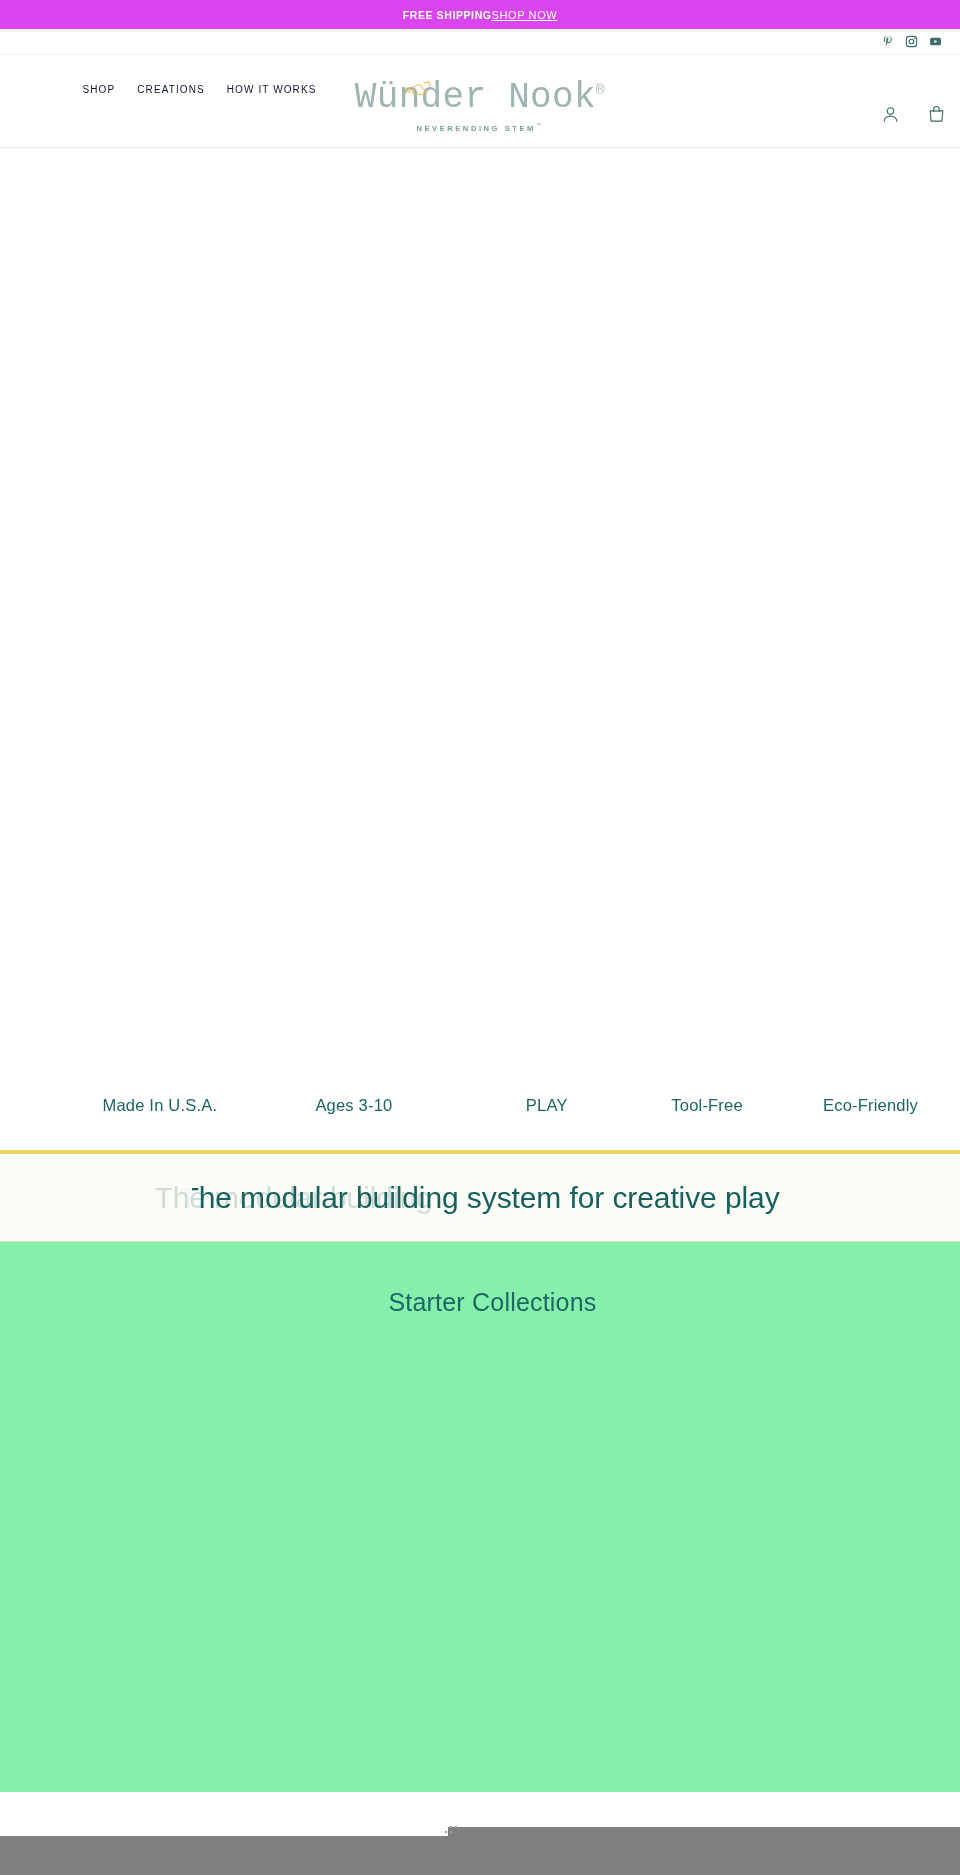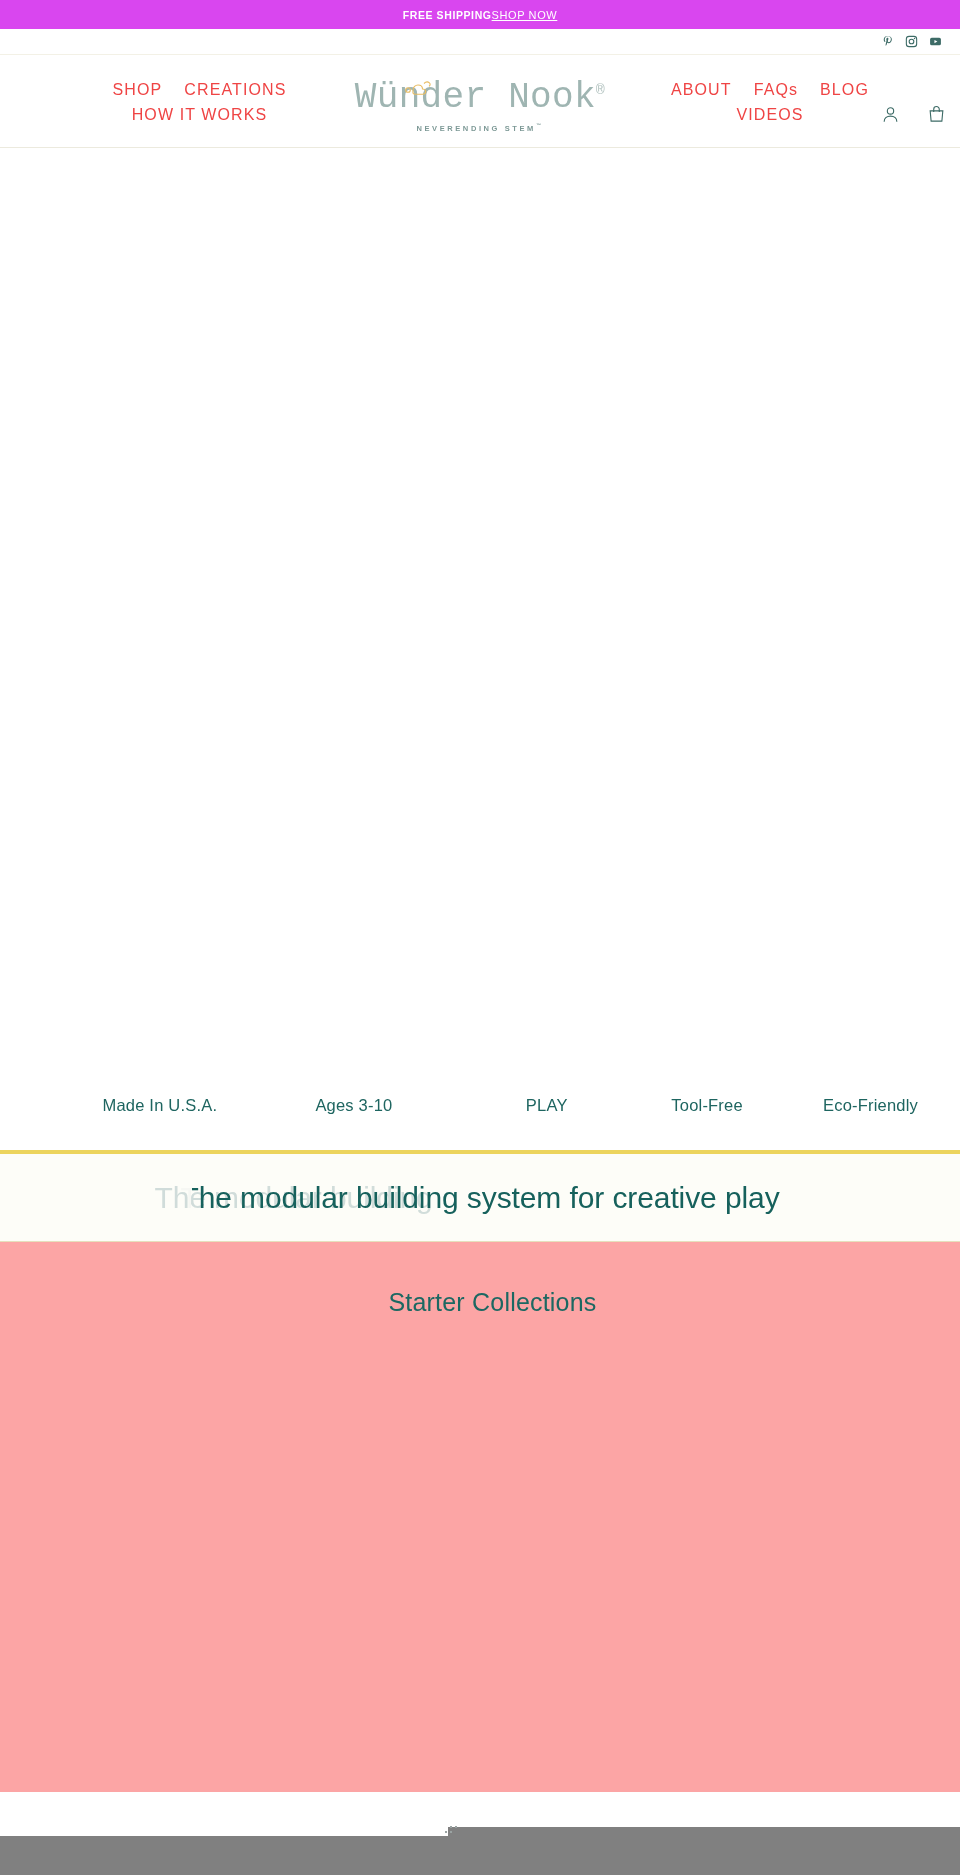--- a/index.html
+++ b/index.html
@@ -91,22 +91,22 @@
   }
   .nav-row {
     display: flex;
     flex-wrap: wrap;
     justify-content: center;
     align-items: baseline;
     gap: 0;
     line-height: 25px;
   }
   .nav-item {
-    color: #ef4444;
-    font-size: 16px;
+    color: #0f172a;
+    font-size: 10px;
     letter-spacing: 1.1px;
     font-weight: 400;
     padding: 0 11px;
     cursor: pointer;
     white-space: nowrap;
     font-family: "Liberation Sans", sans-serif;
   }
 
   
   .logo-block {
@@ -239,21 +239,21 @@
     clip-path: polygon(20% 0, 100% 0, 100% 100%, 20% 100%);
   }
   .headline.faded-lead {
     color: #f6f7f3;
     clip-path: polygon(0 0, 21% 0, 21% 100%, 0 100%);
   }
 
   
   .collections {
     position: relative;
-    background: #fca5a5;
+    background: #86efac;
     padding-top: 46px;
     height: 550px;
   }
   .collections-title {
     text-align: center;
     color: #1c6862;
     font-size: 25px;
     letter-spacing: 0.2px;
     font-family: "Liberation Sans", sans-serif;
     font-weight: 400;
@@ -354,28 +354,20 @@
             <path d="M22 5.5c1.6-1.6 4-1.8 5.4-.6 1.1 1 .9 2.6-.4 3.3"></path>
           </svg>
         </span>
         <span>Wünder Nook</span><span class="logo-reg">®</span>
       </div>
       <div class="logo-tagline">
         <span>NEVERENDING STEM</span><span class="logo-tm">™</span>
       </div>
     </div>
 
-    <div class="nav-right">
-      <div class="nav-row">
-        <span class="nav-item">ABOUT</span>
-        <span class="nav-item">FAQs</span>
-        <span class="nav-item">BLOG</span>
-        <span class="nav-item">VIDEOS</span>
-      </div>
-    </div>
 
     <div class="header-icons">
       <span class="header-icon">
         <svg width="19" height="19" viewBox="0 0 24 24" fill="none" stroke="currentColor" stroke-width="1.4">
           <circle cx="12" cy="7.5" r="4"></circle>
           <path d="M4 21c0-4.4 3.6-7 8-7s8 2.6 8 7"></path>
         </svg>
       </span>
       <span class="header-icon">
         <svg width="19" height="20" viewBox="0 0 24 24" fill="none" stroke="currentColor" stroke-width="1.4">

